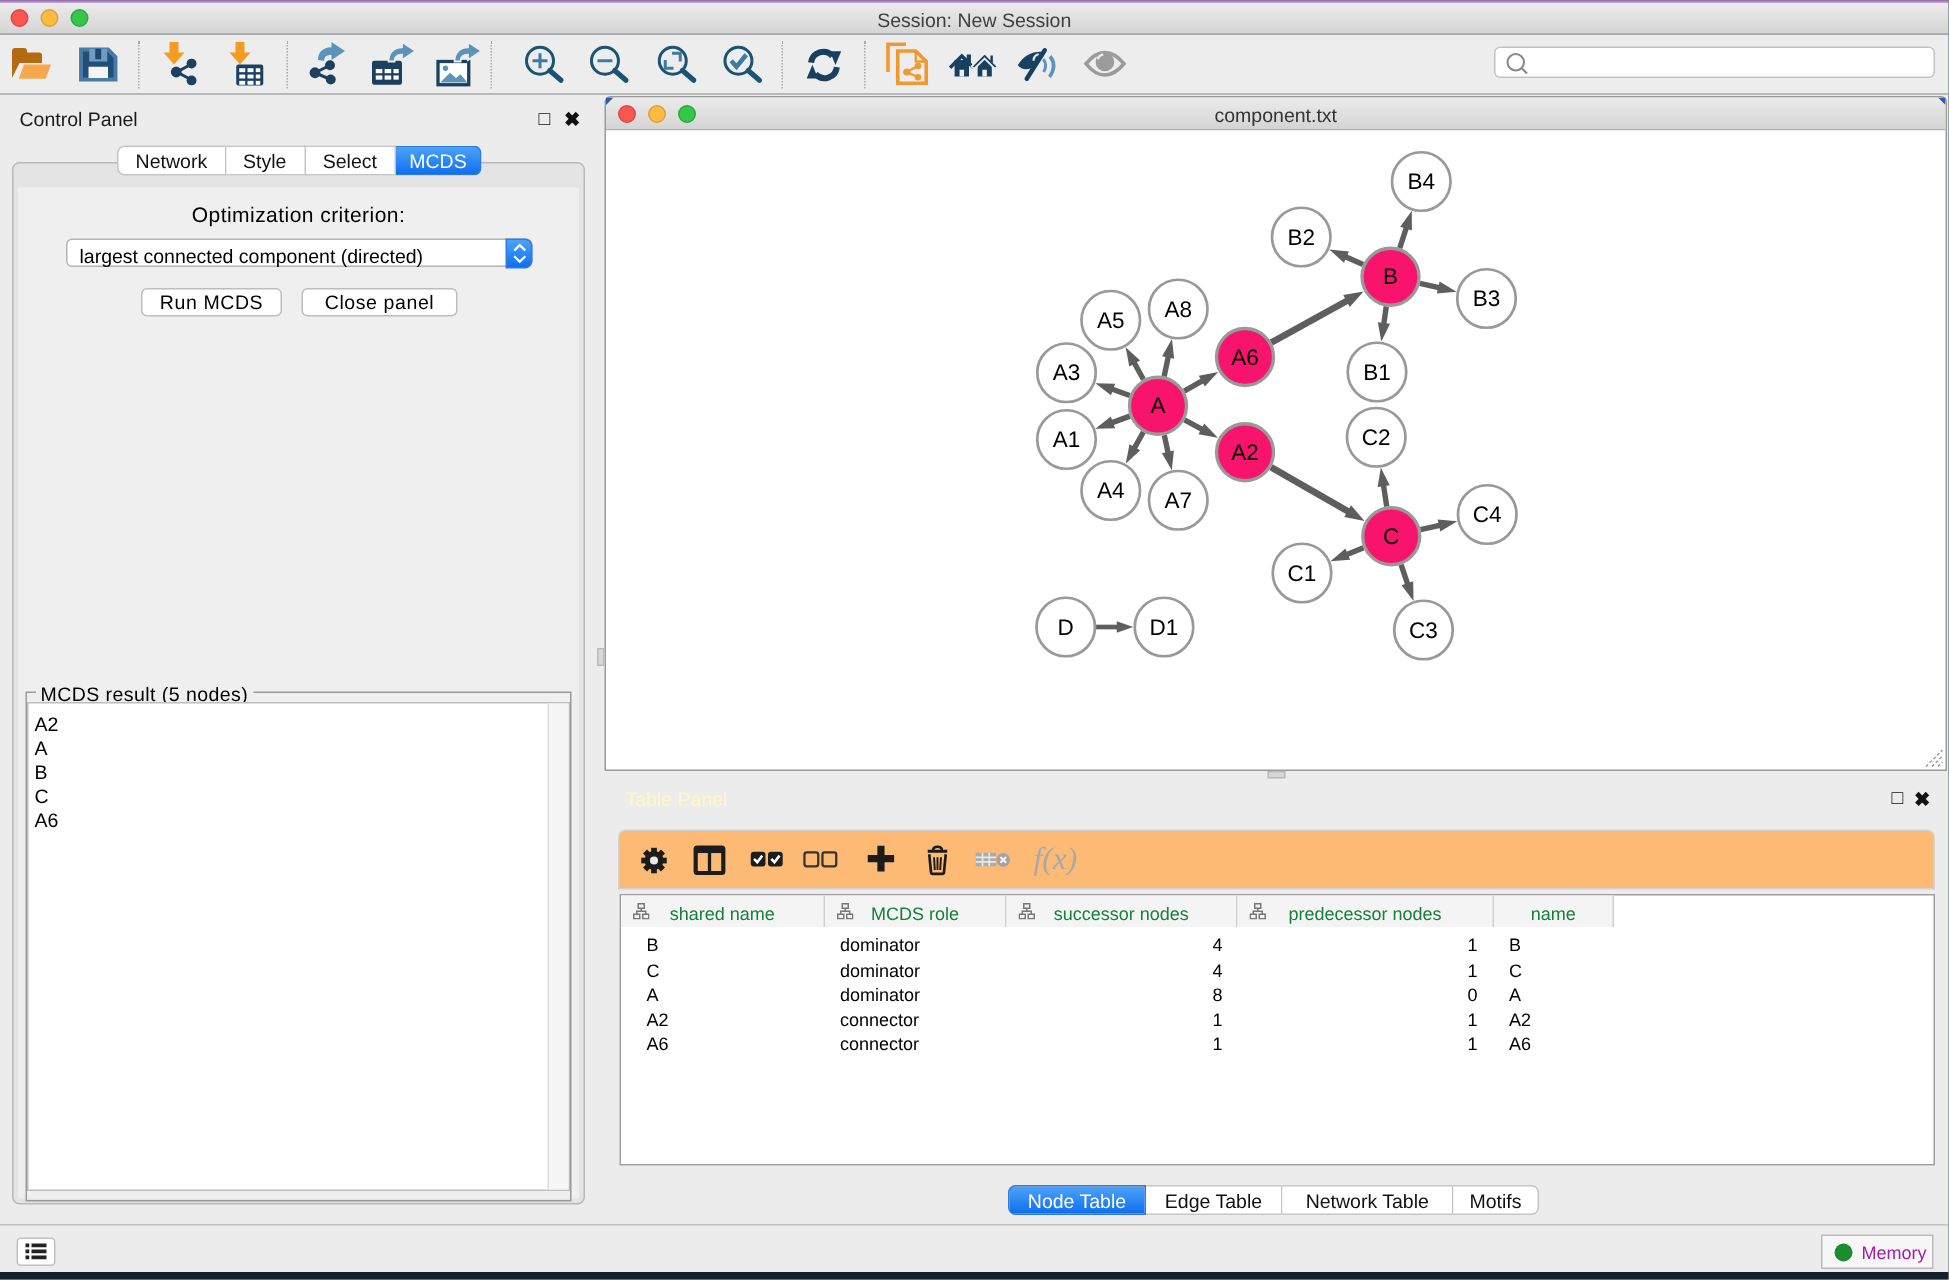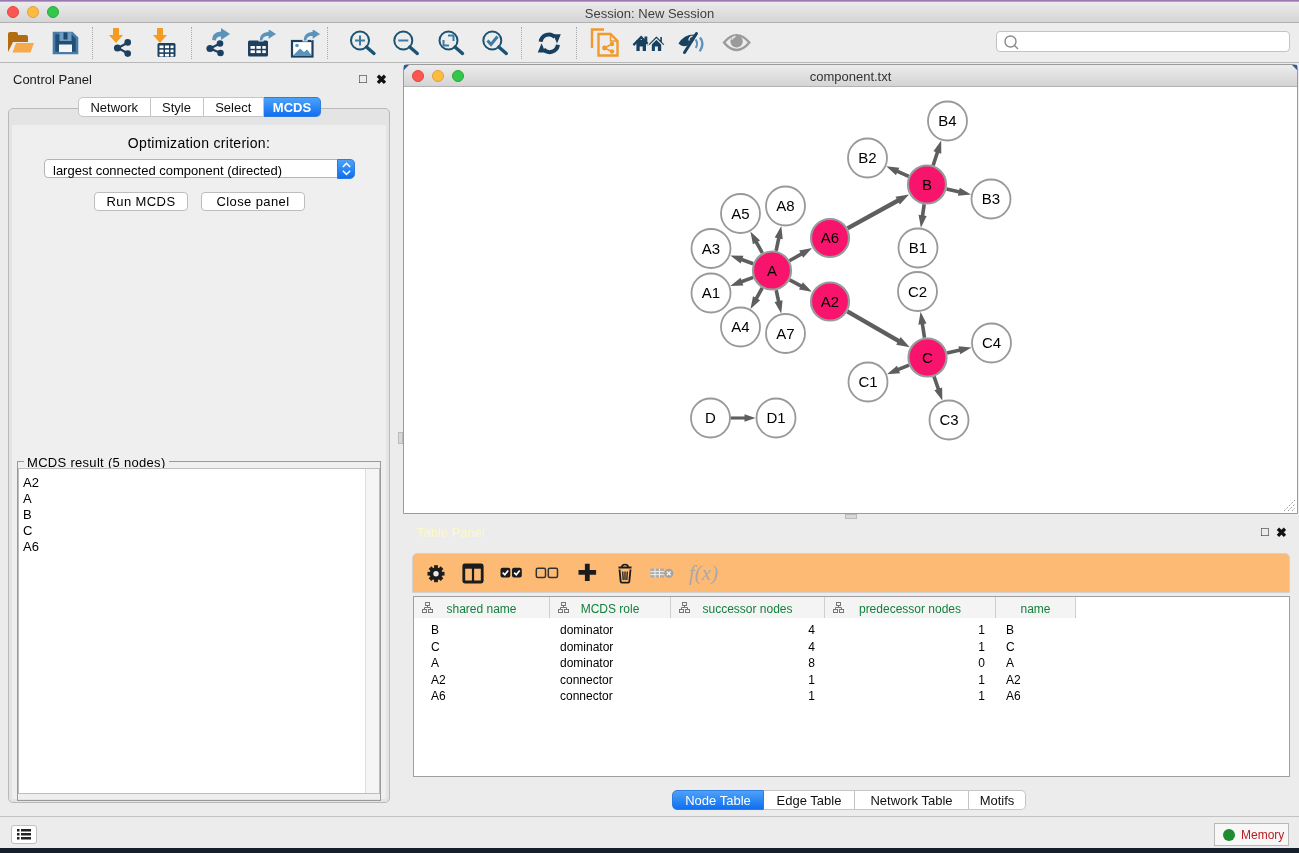--- a/index.html
+++ b/index.html
@@ -53,21 +53,21 @@
 #tpTitle { left:417px; top:525px; font-size:13px; color:#fef9c3; }
 #tpToolbar { left:412px; top:553px; width:878px; height:40px; background:#fdba74; border:1px solid #d2d2d2; border-radius:5px 5px 0 0; }
 #tbl { left:413px; top:596px; width:877px; height:181px; background:#fff; border:1px solid #9f9f9f; }
 .hcell { position:absolute; top:0; height:21px; border-right:1px solid #cfcfcf; font-size:12px; color:#15803d; }
 .hcell span { position:absolute; top:5px; width:100%; text-align:center; }
 .cell { position:absolute; font-size:12px; color:#000; }
 #tabs2 { left:672px; top:790px; }
 
 #statusbar { left:0; top:816px; width:1299px; height:32px; background:#ececec; border-top:1px solid #c2c2c2; }
 #listbtn { position:absolute; left:11px; top:8px; width:26px; height:19px; background:#fff; border:1px solid #c0c0c0; border-radius:3px; }
-#membtn { position:absolute; left:1214px; top:6px; width:75px; height:23px; background:#f7f7f7; border:1px solid #b9b9b9; font-size:12px; color:#b91c1c; }
+#membtn { position:absolute; left:1214px; top:6px; width:75px; height:23px; background:#f7f7f7; border:1px solid #b9b9b9; font-size:12px; color:#a21caf; }
 #membtn .dot { position:absolute; left:8px; top:5px; width:12px; height:12px; border-radius:50%; background:#1d8c31; }
 #membtn .t { position:absolute; left:26px; top:4px; }
 .fbtns { position:absolute; font-size:13px; color:#111; font-weight:bold; }
 </style>
 </head>
 <body>
 <div id="screen">
   <div class="abs" id="workbg"></div>
   <div class="abs" id="titlebar">
     <div class="tl" style="left:7px;background:#fc5650;border:1px solid #df4744;"></div>
@@ -212,21 +212,21 @@
 
   <div class="abs" id="cpTitle">Control Panel</div>
   <div class="fbtns" style="left:359px;top:71px;font-weight:normal;">□</div>
   <div class="fbtns" style="left:376px;top:72px;">✖</div>
   <div class="abs" id="cpBox"></div>
   <div class="abs" id="cpInner"></div>
   <div class="tabbar" id="cpTabs">
     <div class="tab first" style="width:72.5px;">Network</div>
     <div class="tab" style="width:53px;">Style</div>
     <div class="tab" style="width:60.5px;">Select</div>
-    <div class="tab sel last" style="width:57px;font-weight:bold;">MCDS</div>
+    <div class="tab sel last" style="width:57px;">MCDS</div>
   </div>
   <div class="abs" id="dropdown">
     <div class="txt">largest connected component (directed)</div>
     <div class="btn">
       <svg width="17" height="18" style="position:absolute;left:0;top:0;">
           <path d="M4.8 7 L8.5 3.4 L12.2 7" stroke="#fff" stroke-width="1.5" fill="none"></path>
           <path d="M4.8 10.8 L8.5 14.4 L12.2 10.8" stroke="#fff" stroke-width="1.5" fill="none"></path>
         </svg>
     </div>
   </div>

